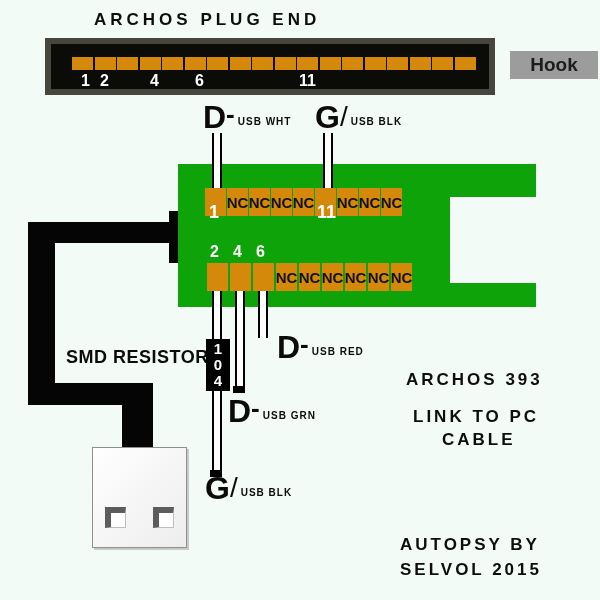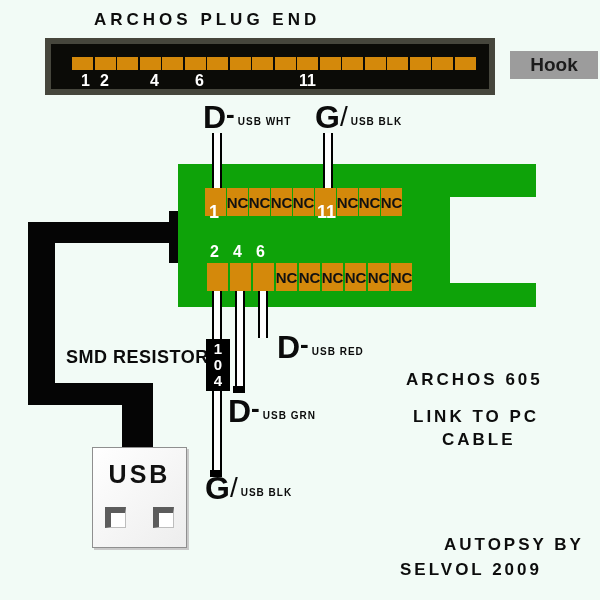--- a/index.html
+++ b/index.html
@@ -171,22 +171,21 @@
   <span class="big">D</span><span class="sep-dash">-</span><span class="sub">USB RED</span>
 </div>
 <div class="abs pinlabel" style="left:228px;top:398px;text-align:right;">
   <span class="big">D</span><span class="sep-dash">-</span><span class="sub">USB GRN</span>
 </div>
 <div class="abs pinlabel" style="left:205px;top:475px;">
   <span class="big">G</span><span class="sep-slash">/</span><span class="sub">USB BLK</span>
 </div>
 
 <div class="abs usb">
-  <div class="usb-label">USB</div>
   <div class="usb-hole" style="left:12px;top:59px;"></div>
   <div class="usb-hole" style="left:60px;top:59px;"></div>
 </div>
 
-<div class="abs note" style="left:406px;top:370px;">ARCHOS 605</div>
+<div class="abs note" style="left:406px;top:370px;">ARCHOS 393</div>
 <div class="abs note" style="left:413px;top:407px;">LINK TO PC</div>
 <div class="abs note" style="left:442px;top:430px;">CABLE</div>
-<div class="abs note" style="left:400px;top:535px;margin-left:44px;">AUTOPSY BY</div>
-<div class="abs note" style="left:400px;top:560px;">SELVOL 2009</div>
+<div class="abs note" style="left:400px;top:535px;">AUTOPSY BY</div>
+<div class="abs note" style="left:400px;top:560px;">SELVOL 2015</div>
 
 </body></html>

